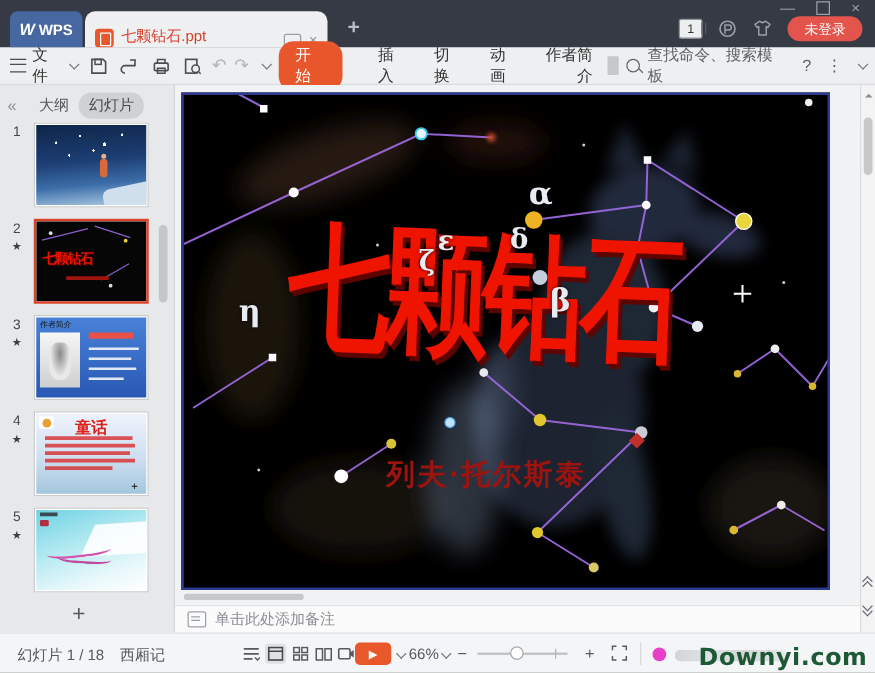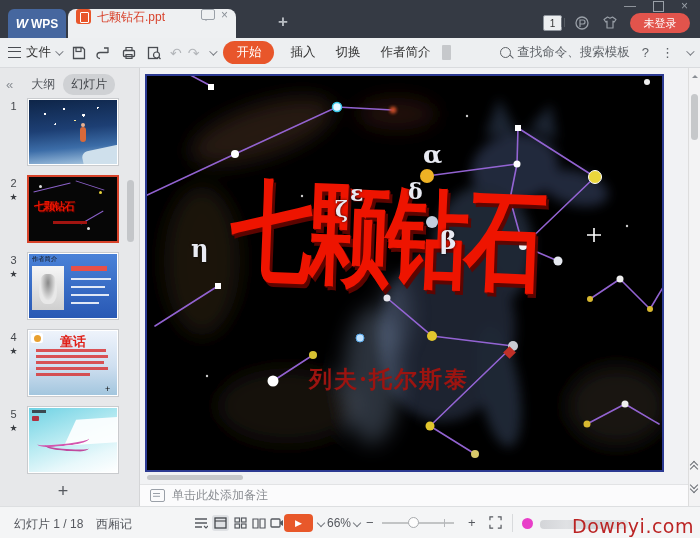--- a/index.html
+++ b/index.html
@@ -7,22 +7,22 @@
        font-family:"Liberation Sans","DejaVu Sans",sans-serif;
        -webkit-font-smoothing:antialiased;color:#333;}
   
   .titlebar{position:absolute;left:0;top:0;width:700px;height:38px;background:#353a44;}
   .win-controls{position:absolute;right:12px;top:-2px;display:flex;gap:17px;color:#9aa0a8;font-size:12px;height:16px;align-items:center;}
   .win-controls .wc{cursor:default;line-height:12px;}
   .wc-max{width:9px;height:9px;border:1.2px solid #9aa0a8;display:inline-block;}
   .wps-tab{position:absolute;left:8px;top:9px;width:58px;height:29px;background:#46679f;border-radius:6px 6px 0 0;
            display:flex;align-items:center;justify-content:center;gap:4px;color:#fff;font-size:12px;font-weight:bold;}
   .wps-w{font-style:italic;font-size:13px;font-weight:900;letter-spacing:-1px;}
-  .doc-tab{position:absolute;left:68px;top:9px;width:168px;height:29px;background:#eef0f2;border-radius:8px 8px 0 0;
-           display:flex;align-items:flex-start;padding:0 8px;box-sizing:border-box;gap:6px;}
+  .doc-tab{position:absolute;left:68px;top:9px;width:194px;height:29px;background:#eef0f2;border-radius:8px 8px 0 0;
+           display:flex;align-items:flex-end;padding:0 8px;box-sizing:border-box;gap:6px;}
   .ppt-file-icon{width:15px;height:15px;background:#e8562b;border-radius:3px;position:relative;flex:none;}
   .ppt-file-icon::after{content:"";position:absolute;left:4px;top:3px;width:7px;height:9px;border:1.5px solid #fff;border-radius:1px;}
   .doc-title{font-size:12px;color:#d8422c;flex:1;white-space:nowrap;overflow:hidden;}
   .bubble-icon{width:12px;height:9px;border:1.2px solid #9aa0a8;border-radius:2px;position:relative;flex:none;}
   .bubble-icon::after{content:"";position:absolute;left:2px;bottom:-4px;border:2px solid transparent;border-top-color:#9aa0a8;}
   .tab-close{color:#8a9098;font-size:12px;line-height:12px;flex:none;}
   .new-tab{position:absolute;left:278px;top:12px;color:#b8bcc2;font-size:17px;font-weight:bold;}
   .tb-right{position:absolute;right:10px;top:13px;display:flex;align-items:center;gap:12px;}
   .badge1{width:17px;height:14px;background:#eceef0;border:1px solid #8e949c;color:#333;font-size:10px;
           display:flex;align-items:center;justify-content:center;border-radius:2px;position:relative;}
@@ -150,21 +150,21 @@
   .zoom-minus{position:absolute;left:366px;top:8px;font-size:13px;}
   .slider{position:absolute;left:382px;top:15px;width:72px;height:2px;background:#c2c4c5;}
   .slider .tick{position:absolute;left:62px;top:-3px;width:1px;height:8px;background:#b5b7ba;}
   .slider .knob{position:absolute;left:26px;top:-5px;width:11px;height:11px;border-radius:50%;background:#fdfdfd;border:1px solid #a8abae;box-sizing:border-box;}
   .zoom-plus{position:absolute;left:468px;top:8px;font-size:13px;}
   .fit-btn{position:absolute;left:489px;top:9px;}
   .sb-div{position:absolute;left:512px;top:7px;height:18px;border-left:1px solid #d8dadc;}
   .pink-dot{position:absolute;left:522px;top:11px;width:11px;height:11px;border-radius:50%;background:#e83ec8;}
   .gray-smudge{position:absolute;left:540px;top:13px;width:88px;height:9px;border-radius:4px;
                background:linear-gradient(90deg,#b8babf,#cfd1d5 30%,#b8babf 60%,#d5d7da);opacity:.55;}
-  .watermark{position:absolute;right:6px;top:8px;font-size:19px;font-weight:normal;color:#b91c1c;letter-spacing:.5px;
+  .watermark{position:absolute;right:6px;top:8px;font-size:19px;font-weight:bold;color:#14532d;letter-spacing:.5px;
              font-family:"DejaVu Sans","Liberation Sans",sans-serif;opacity:.96;z-index:5;}
 </style>
 </head>
 <body>
 
 <div class="app">
 
   <div class="titlebar">
     <div class="win-controls">
       <span class="wc">—</span>
@@ -221,20 +221,21 @@
       </svg>
     </span>
     <span class="undo-redo">
       <span>↶</span>
       <span>↷</span>
       <span class="chev"></span>
     </span>
     <span class="tab-pill">开始</span>
     <span class="rtab">插入</span>
     <span class="rtab">切换</span>
+    <span class="rtab">动画</span>
     <span class="rtab">作者简介</span>
     <span class="mini-box"></span>
     <span class="search">
       <span class="mag"></span>
       <span>查找命令、搜索模板</span>
     </span>
     <span class="rb-help">?</span>
     <span class="rb-more">⋮</span>
     <span class="chev rb-collapse"></span>
   </div>

